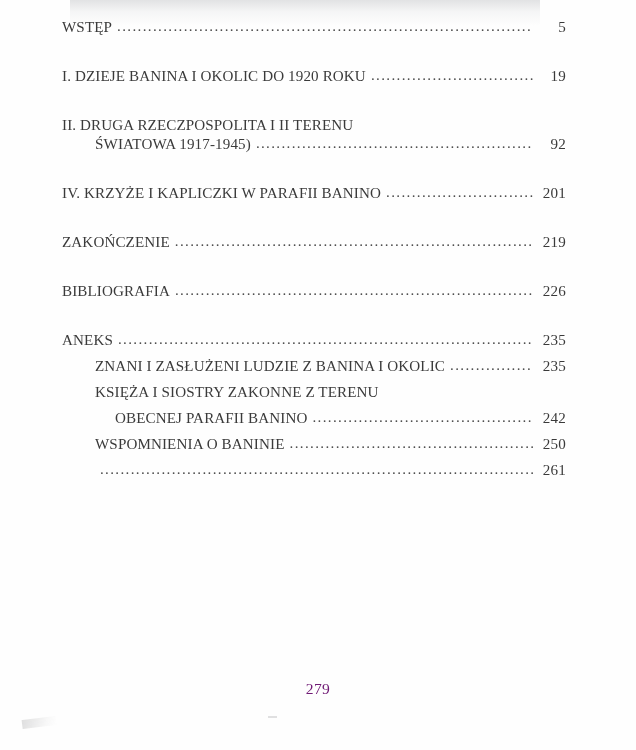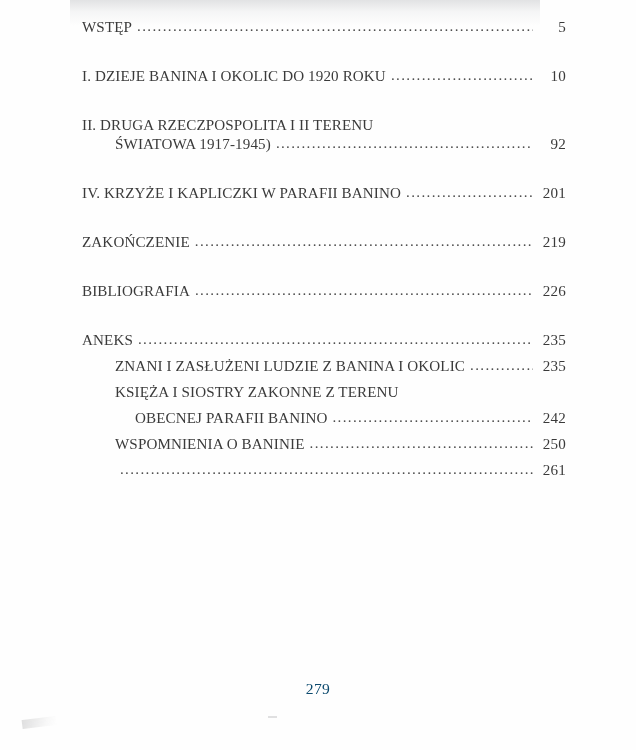--- a/index.html
+++ b/index.html
@@ -63,21 +63,20 @@
     left: 62px;
     width: 504px;
   }
 
   .toc-entry {
     display: flex;
     align-items: baseline;
     font-size: 15.1px;
     line-height: 1.26;
     white-space: nowrap;
-    margin-left: 20px;
   }
   
   .toc-entry.level-main { margin-top: 30px; }
   .toc-entry.level-main.first { margin-top: 0; }
 
   
   .toc-entry.cont,
   .toc-entry.level-sub { margin-top: 7px; }
 
   .indent-1 { padding-left: 0; }
@@ -117,39 +116,39 @@
   .page-num.empty { visibility: hidden; }
 
   
   .folio {
     position: absolute;
     top: 680px;
     left: 0;
     width: 636px;
     text-align: center;
     font-size: 15.6px;
-    color: #0c4a6e;
+    color: #701a75;
     letter-spacing: 0.4px;
   }
 </style>
 </head>
 <body>
 
 <div class="scan-showthrough"></div>
 
 <div class="toc" id="toc-root">
     <div class="toc-entry level-main first indent-1">
       <span class="toc-title">WSTĘP</span>
       <span class="leader"></span>
       <span class="page-num">5</span>
     </div>
     <div class="toc-entry level-main indent-1">
       <span class="toc-title">I. DZIEJE BANINA I OKOLIC DO 1920 ROKU</span>
       <span class="leader"></span>
-      <span class="page-num">10</span>
+      <span class="page-num">19</span>
     </div>
     <div class="toc-entry level-main indent-1">
       <span class="toc-title">II. DRUGA RZECZPOSPOLITA I II TERENU</span>
       <span class="leader blank"></span>
       <span class="page-num empty"></span>
     </div>
     <div class="toc-entry level-cont indent-2">
       <span class="toc-title">ŚWIATOWA 1917-1945)</span>
       <span class="leader"></span>
       <span class="page-num">92</span>

